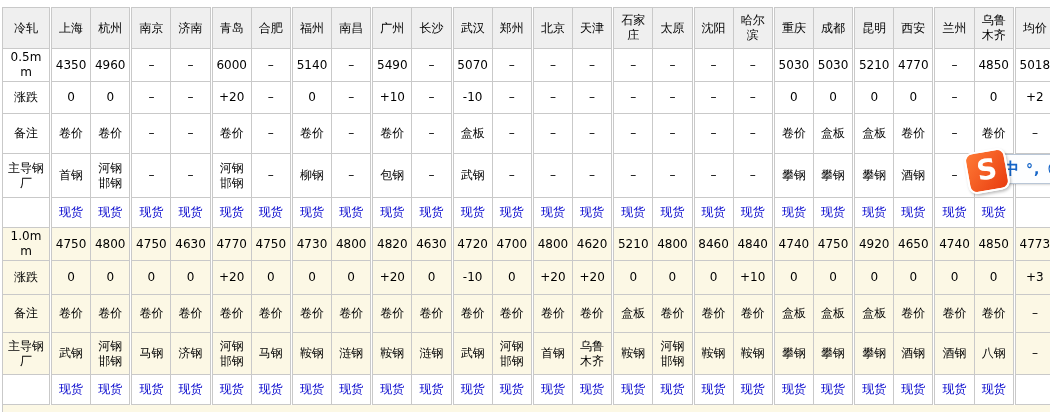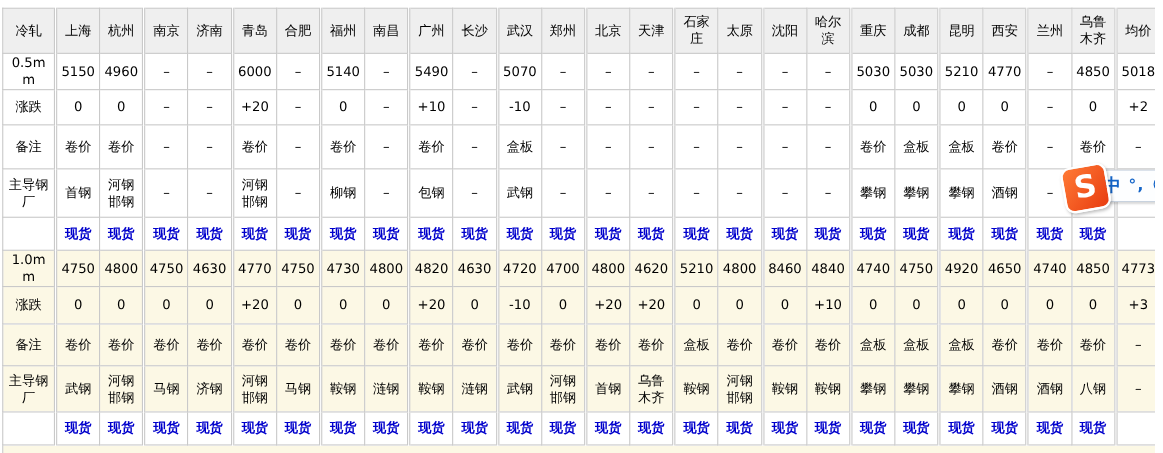--- a/index.html
+++ b/index.html
@@ -13,21 +13,21 @@
   }
   #price-table td,#price-table th{
     border:1px solid #C9C9C9;text-align:center;vertical-align:middle;
     padding:1px 2px;word-break:break-all;font-weight:normal;overflow:hidden;
   }
   #price-table .gs{border-left:3px double #C9C9C9;}
   #price-table tr.hdr th{background:#EFEFEF;}
   #price-table tr.cream td{background:#FCF8E5;}
   #price-table tr.spot td{background:#FFFFFF;}
   #price-table tr.filler td{background:#FCF8E5;border-top:1px solid #C9C9C9;}
-  a.spot-link{color:#0000CC;font-weight:bold;text-decoration:none;cursor:pointer;}
+  a.spot-link{color:#0000CC;font-weight:normal;text-decoration:none;cursor:pointer;}
   
   #ime{position:absolute;left:966px;top:148px;width:120px;height:52px;z-index:5;}
   #ime .bar{
     position:absolute;left:24px;top:6px;height:28px;width:84px;
     background:#FDFEFF;border:1px solid #B9C6D6;border-right:none;
     border-radius:4px 0 0 4px;display:flex;align-items:center;gap:7px;
     padding:0 0 0 12px;box-shadow:0 1px 2px rgba(0,0,0,0.15);
     color:#1565C8;white-space:nowrap;
   }
   #ime .bar .mode{font-size:16px;font-weight:bold;}
@@ -100,21 +100,21 @@
           <th class="gs">重庆</th>
           <th>成都</th>
           <th class="gs">昆明</th>
           <th>西安</th>
           <th class="gs">兰州</th>
           <th>乌鲁木齐</th>
           <th class="gs">均价</th>
         </tr>
         <tr style="height:32px">
           <td>0.5mm</td>
-          <td class="gs">5150</td>
+          <td class="gs">4350</td>
           <td>4960</td>
           <td class="gs">–</td>
           <td>–</td>
           <td class="gs">6000</td>
           <td>–</td>
           <td class="gs">5140</td>
           <td>–</td>
           <td class="gs">5490</td>
           <td>–</td>
           <td class="gs">5070</td>

